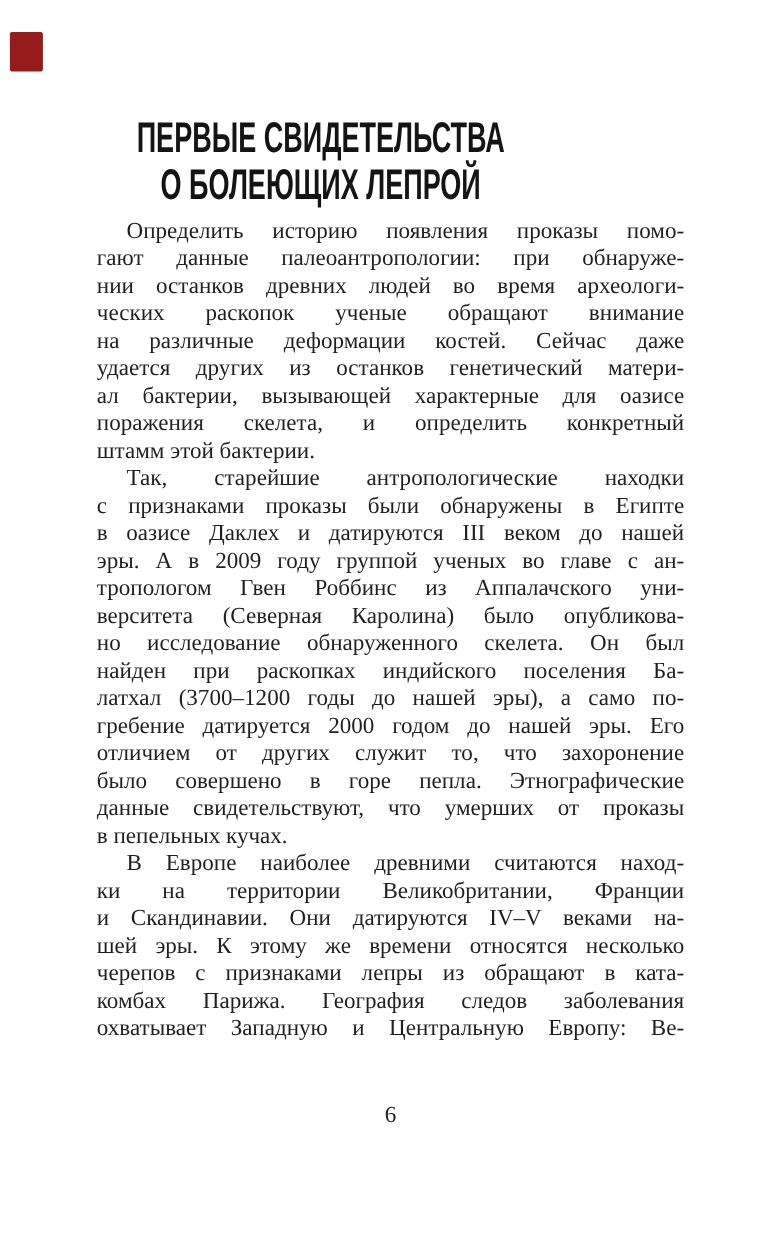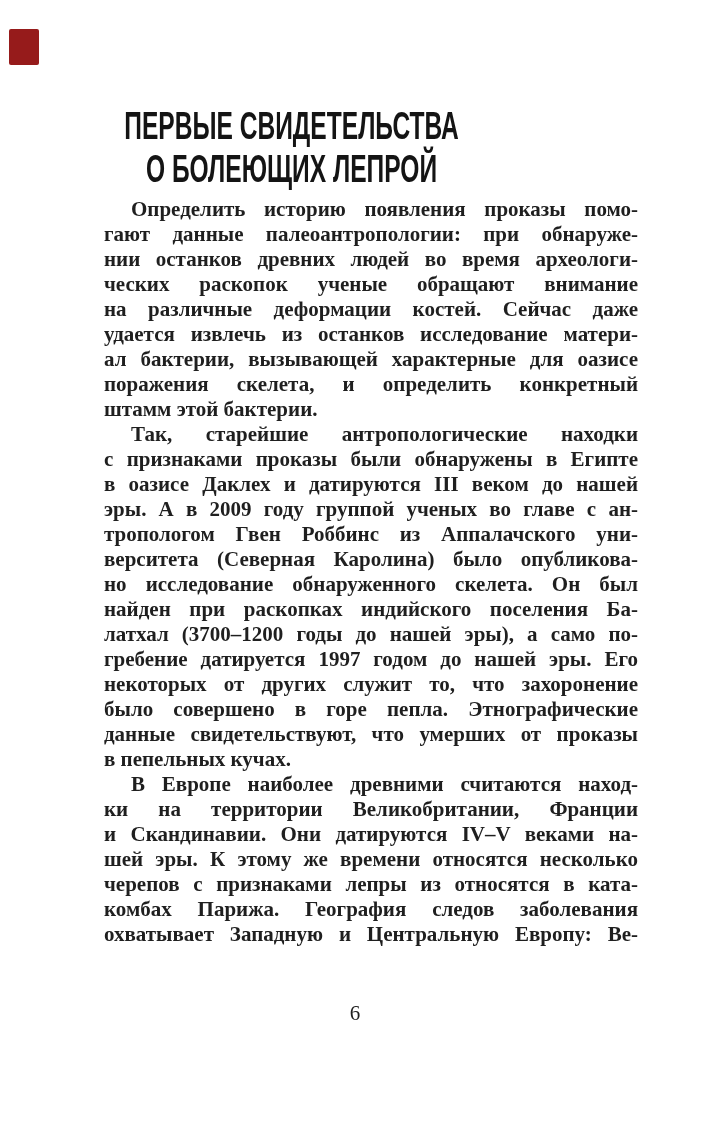--- a/index.html
+++ b/index.html
@@ -39,24 +39,23 @@
     font-weight: 700;
     font-size: 39px;
     line-height: 43px;
     color: #141414;
     white-space: nowrap;
     transform: scaleX(0.63);
     transform-origin: 50% 0;
   }
   .content {
     position: absolute;
-    left: 104px;
+    left: 88px;
     top: 197px;
     width: 534px;
-    font-weight: bold;
   }
   .paragraph {
     margin: 0;
     padding: 0;
   }
   .line {
     font-size: 21px;
     line-height: 25px;
     height: 25px;
     overflow: hidden;
@@ -91,47 +90,47 @@
     <h1 class="title"><span>ПЕРВЫЕ СВИДЕТЕЛЬСТВА</span><br><span>О БОЛЕЮЩИХ ЛЕПРОЙ</span></h1>
   </div>
 
   <div class="content">
     <div class="paragraph">
         <div class="line">Определить историю появления проказы помо-</div>
         <div class="line">гают данные палеоантропологии: при обнаруже-</div>
         <div class="line">нии останков древних людей во время археологи-</div>
         <div class="line">ческих раскопок ученые обращают внимание</div>
         <div class="line">на различные деформации костей. Сейчас даже</div>
-        <div class="line">удается извлечь из останков исследование матери-</div>
+        <div class="line">удается других из останков генетический матери-</div>
         <div class="line">ал бактерии, вызывающей характерные для оазисе</div>
         <div class="line">поражения скелета, и определить конкретный</div>
         <div class="line endline">штамм этой бактерии.</div>
       </div>
     <div class="paragraph">
         <div class="line">Так, старейшие антропологические находки</div>
         <div class="line">с признаками проказы были обнаружены в Египте</div>
         <div class="line">в оазисе Даклех и датируются III веком до нашей</div>
         <div class="line">эры. А в 2009 году группой ученых во главе с ан-</div>
         <div class="line">тропологом Гвен Роббинс из Аппалачского уни-</div>
         <div class="line">верситета (Северная Каролина) было опубликова-</div>
         <div class="line">но исследование обнаруженного скелета. Он был</div>
         <div class="line">найден при раскопках индийского поселения Ба-</div>
         <div class="line">латхал (3700–1200 годы до нашей эры), а само по-</div>
-        <div class="line">гребение датируется 1997 годом до нашей эры. Его</div>
-        <div class="line">некоторых от других служит то, что захоронение</div>
+        <div class="line">гребение датируется 2000 годом до нашей эры. Его</div>
+        <div class="line">отличием от других служит то, что захоронение</div>
         <div class="line">было совершено в горе пепла. Этнографические</div>
         <div class="line">данные свидетельствуют, что умерших от проказы</div>
         <div class="line endline">в пепельных кучах.</div>
       </div>
     <div class="paragraph">
         <div class="line">В Европе наиболее древними считаются наход-</div>
         <div class="line">ки на территории Великобритании, Франции</div>
         <div class="line">и Скандинавии. Они датируются IV–V веками на-</div>
         <div class="line">шей эры. К этому же времени относятся несколько</div>
-        <div class="line">черепов с признаками лепры из относятся в ката-</div>
+        <div class="line">черепов с признаками лепры из обращают в ката-</div>
         <div class="line">комбах Парижа. География следов заболевания</div>
         <div class="line">охватывает Западную и Центральную Европу: Ве-</div>
       </div>
   </div>
 
   <div class="pagenum">6</div>
 
 </div>
 
 </body></html>

